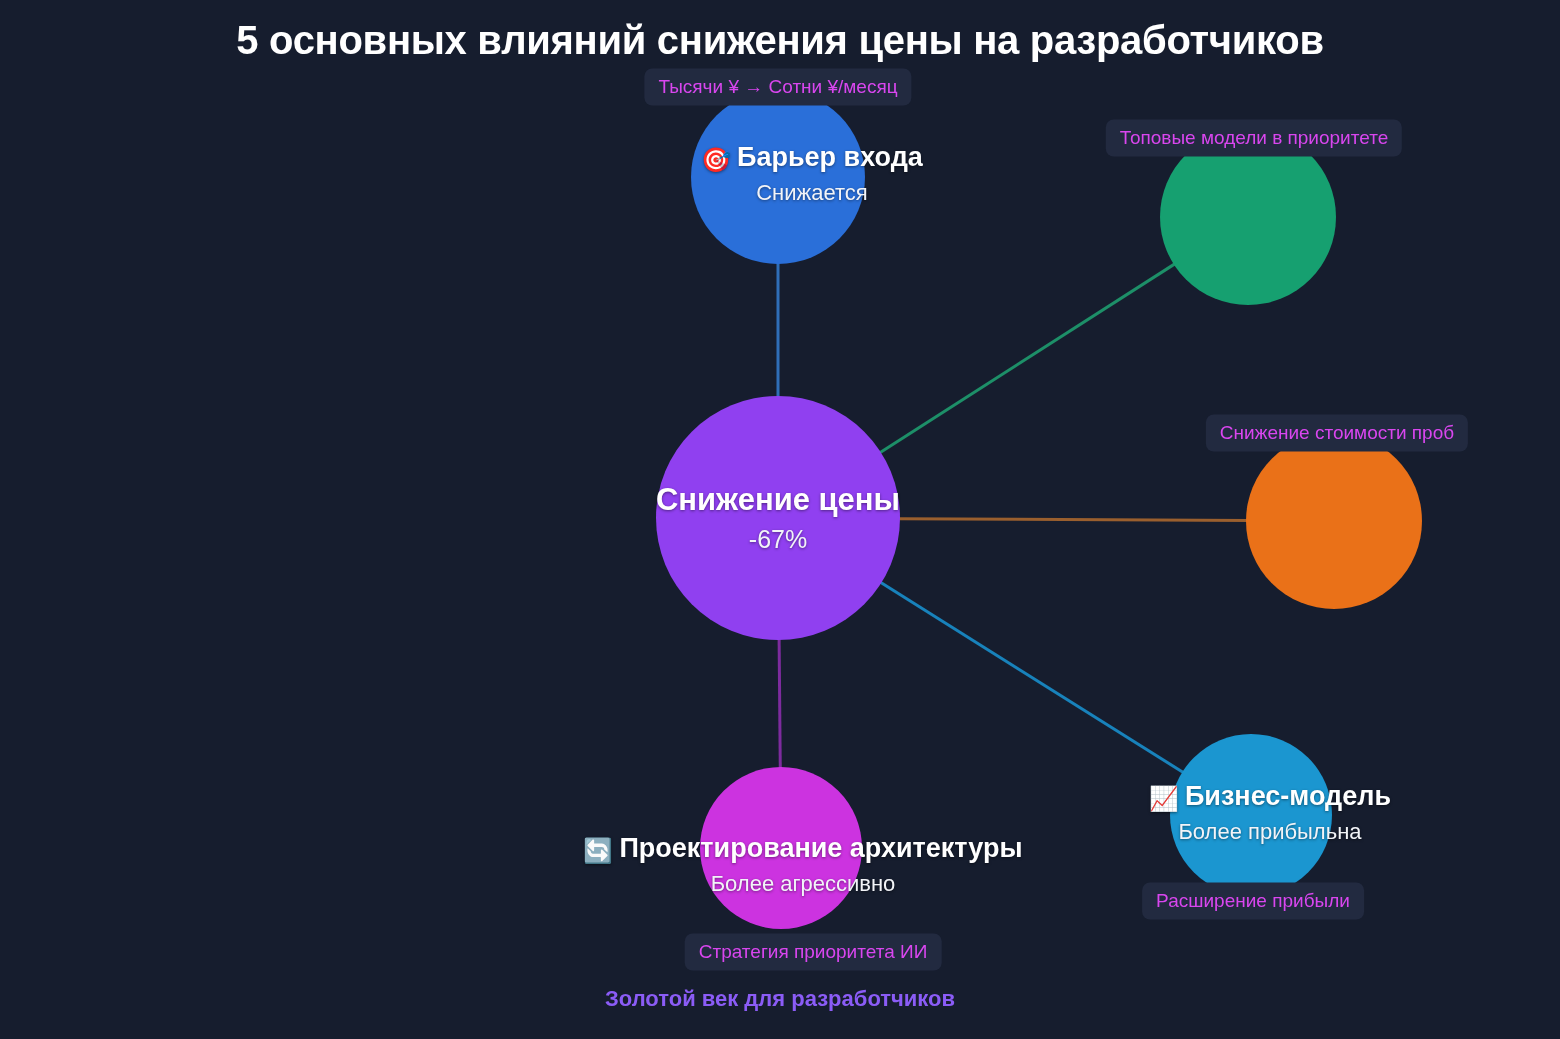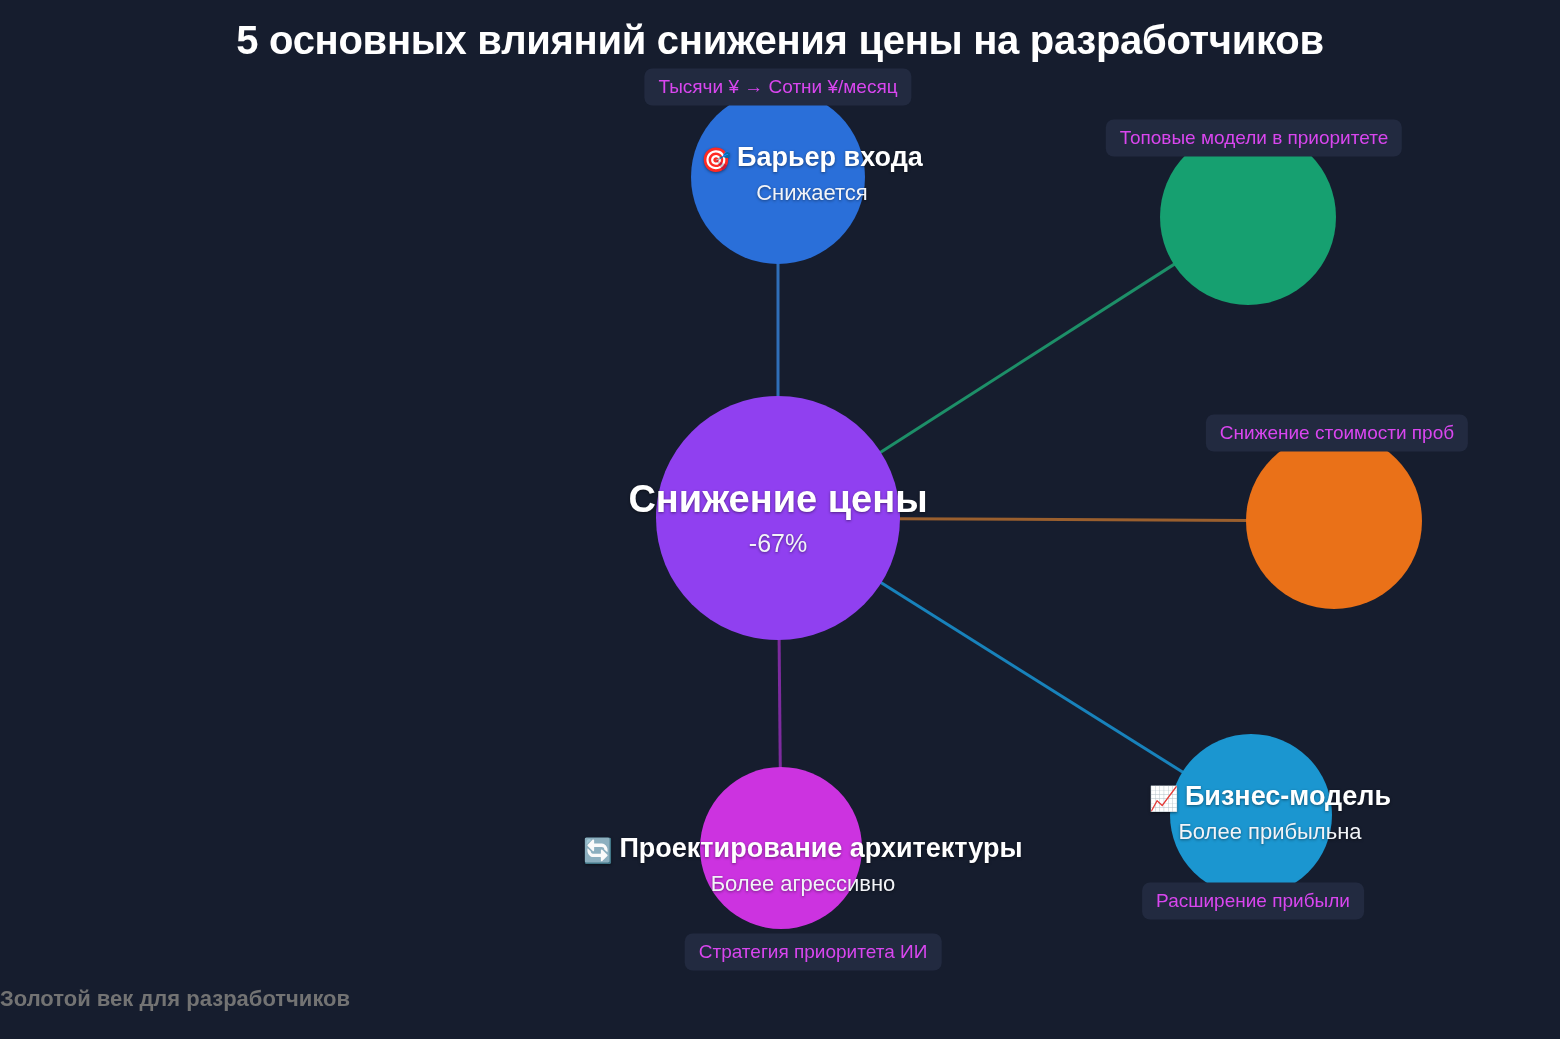--- a/index.html
+++ b/index.html
@@ -38,22 +38,22 @@
     font-size: 40px;
     font-weight: bold;
     letter-spacing: -0.3px;
     z-index: 6;
   }
   .footer-note {
     position: absolute;
     left: 0;
     top: 986px;
     width: 1560px;
-    text-align: left;
-    color: #737373;
+    text-align: center;
+    color: #8b5cf6;
     font-size: 22px;
     font-weight: bold;
     z-index: 6;
   }
   .node {
     position: absolute;
     border-radius: 50%;
     z-index: 2;
   }
   .node-n0 { background: #9040f0; }
@@ -72,21 +72,21 @@
     pointer-events: none;
   }
   .node-title {
     color: #ffffff;
     font-size: 27px;
     font-weight: bold;
     line-height: 1.15;
     text-shadow: 0 1px 3px rgba(0,0,0,0.45);
   }
   .node-title.big {
-    font-size: 38px;
+    font-size: 31px;
   }
   .node-emoji {
     font-size: 24px;
     margin-right: 6px;
     vertical-align: -2px;
   }
   .node-sub {
     color: #f2f4f8;
     font-size: 22px;
     font-weight: normal;

